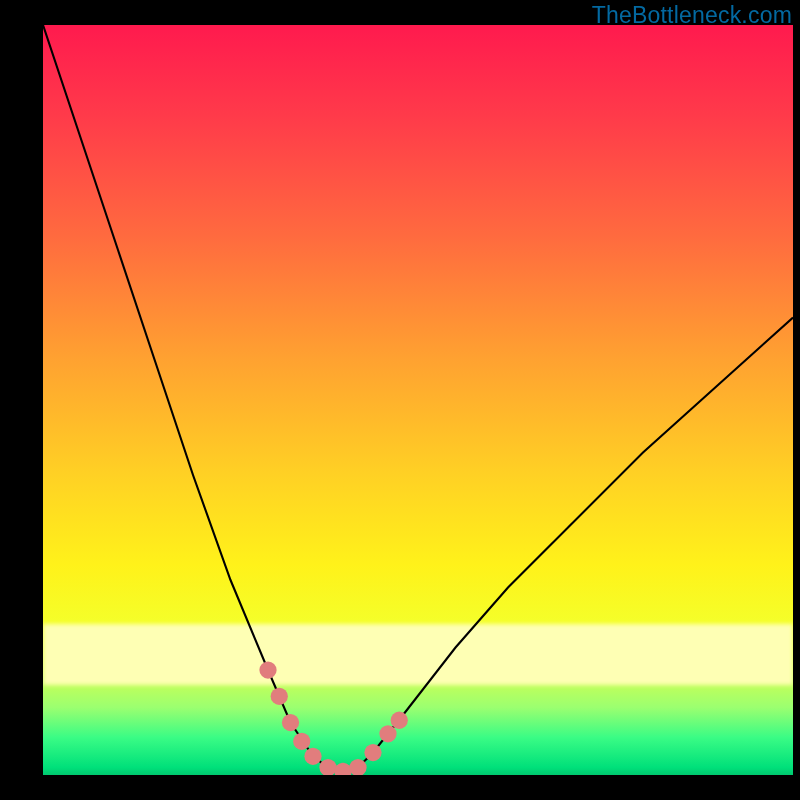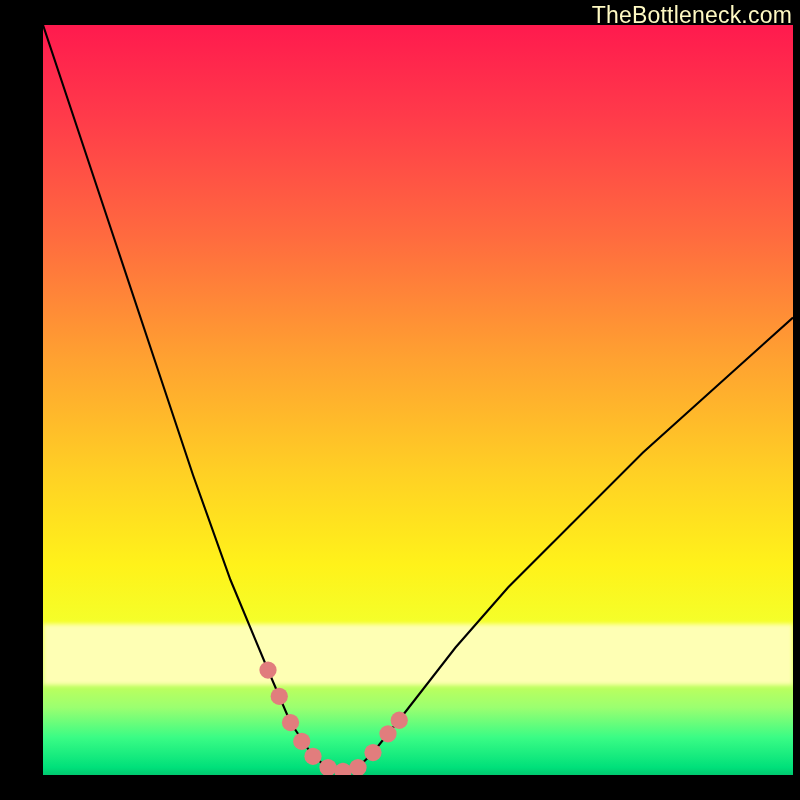--- a/index.html
+++ b/index.html
@@ -58,21 +58,21 @@
   .curve-svg {
     position: absolute;
     inset: 0;
     width: 100%;
     height: 100%;
   }
   .watermark {
     position: absolute;
     top: 2px;
     right: 8px;
-    color: #fef9c3;
+    color: #0369a1;
     font-size: 23px;
     letter-spacing: 0.2px;
     font-weight: 500;
   }
 </style>
 </head>
 <body>
 
 <div class="frame">
 

